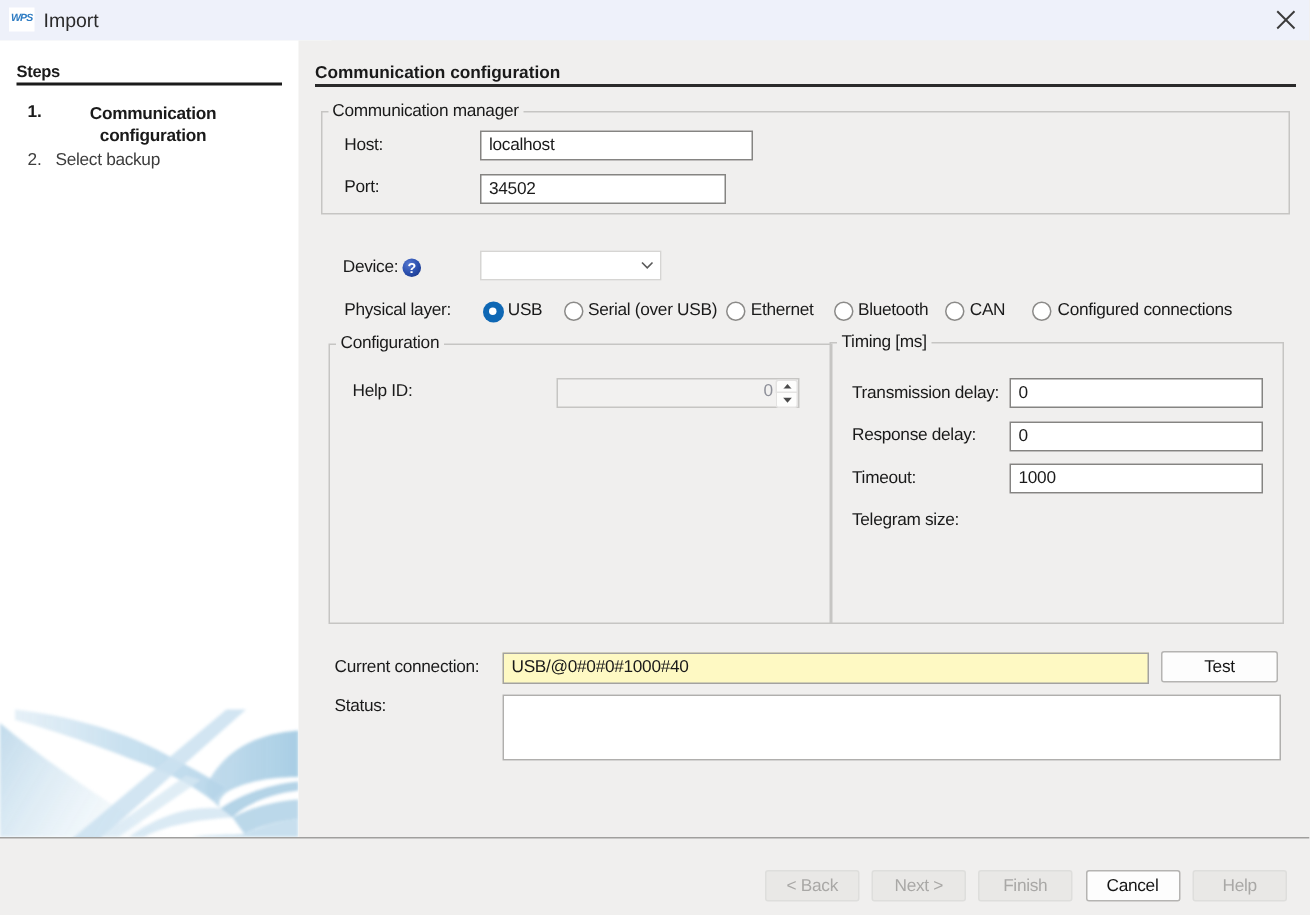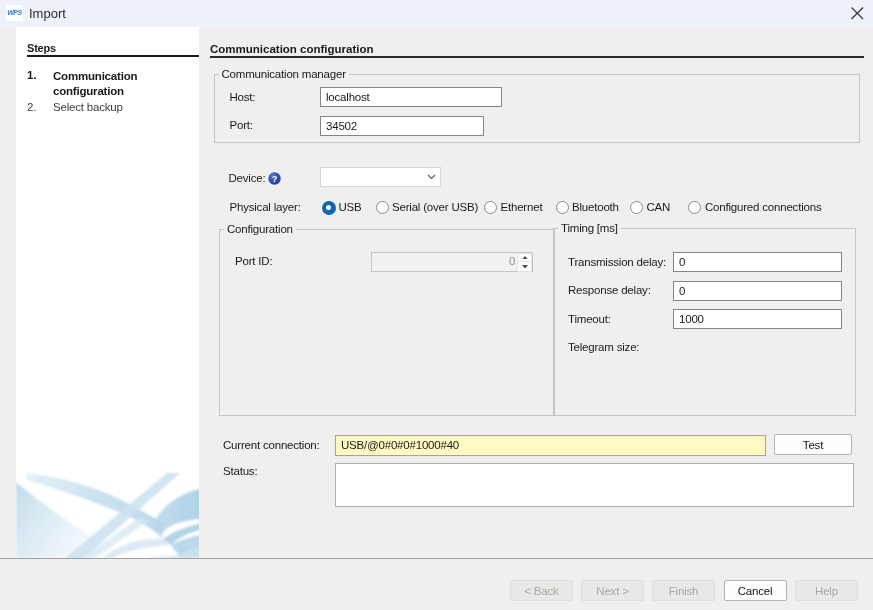--- a/index.html
+++ b/index.html
@@ -6,21 +6,21 @@
   html,body { width:873px; height:610px; overflow:hidden; }
   body { font-family:"Liberation Sans", sans-serif; font-size:11.5px; letter-spacing:-0.2px; color:#1a1a1a; position:relative; background:#f0efee; }
   .abs { position:absolute; }
 
   
   #titlebar { position:absolute; left:0; top:0; width:873px; height:27px; background:#eef1fa; }
   #appicon { position:absolute; left:6px; top:5px; width:17px; height:16px; background:#fff; font-weight:bold; font-style:italic; font-size:7px; color:#2e7cc3; text-align:center; line-height:16px; letter-spacing:-0.5px; }
   #apptitle { position:absolute; left:29px; top:6px; font-size:13px; color:#2b2b2b; letter-spacing:0; }
 
   
-  #leftpanel { position:absolute; left:16px; top:27px; width:221px; height:531px; background:#ffffff; overflow:hidden; }
+  #leftpanel { position:absolute; left:0; top:27px; width:221px; height:531px; background:#ffffff; overflow:hidden;text-align:center; }
   #content  { position:absolute; left:199px; top:27px; width:674px; height:531px; background:#f0efee; }
   #footer   { position:absolute; left:0; top:558px; width:873px; height:52px; background:#f0efee; border-top:1px solid #a09f9d; }
 
   
   .steps-h { position:absolute; left:11px; top:15px; font-size:11px; font-weight:bold; letter-spacing:-0.2px; }
   .steps-line { position:absolute; left:11px; top:27.5px; width:177px; height:2px; background:#1b1b1b; }
   .stepnum { position:absolute; left:11px; width:24px; font-size:11.5px; }
   .steptxt { position:absolute; left:37px; font-size:11.5px; }
 
   
@@ -144,21 +144,21 @@
   <div class="radio" style="left:357px; top:174px;"></div>
   <div class="lbl" style="left:373px; top:174px;">Bluetooth</div>
   <div class="radio" style="left:430.5px; top:174px;"></div>
   <div class="lbl" style="left:447.5px; top:174px;">CAN</div>
   <div class="radio" style="left:489px; top:174px;"></div>
   <div class="lbl" style="left:506px; top:174px;">Configured connections</div>
 
   <div class="group" style="left:20px; top:202px; width:335.5px; height:186.5px;">
     <div class="legend">Configuration</div>
   </div>
-  <div class="lbl" style="left:36px; top:227.5px;">Port ID:</div>
+  <div class="lbl" style="left:36px; top:227.5px;">Help ID:</div>
   <div class="inp dis" style="left:171.5px; top:225px; width:162px; height:20px;"></div>
   <div class="lbl" style="left:310px; top:227.5px; color:#8e9099;">0</div>
 
   <div class="abs" style="left:317.5px; top:225.5px; width:16px; height:19px;">
     <div class="abs" style="left:0; top:0; width:15.5px; height:9.5px; background:#fdfdfc; border:1px solid #e4e3e2; border-radius:2px 2px 0 0;"></div>
     <div class="abs" style="left:0; top:9.5px; width:15.5px; height:9.5px; background:#fdfdfc; border:1px solid #e4e3e2; border-top:none; border-radius:0 0 2px 2px;"></div>
     <svg class="abs" style="left:5px; top:3px;" width="6" height="3.5" viewBox="0 0 6 3.5">
         <path d="M3 0 L6 3.5 L0 3.5 Z" fill="#4a4a4a"></path>
       </svg>
     <svg class="abs" style="left:5px; top:12.5px;" width="6" height="3.5" viewBox="0 0 6 3.5">

